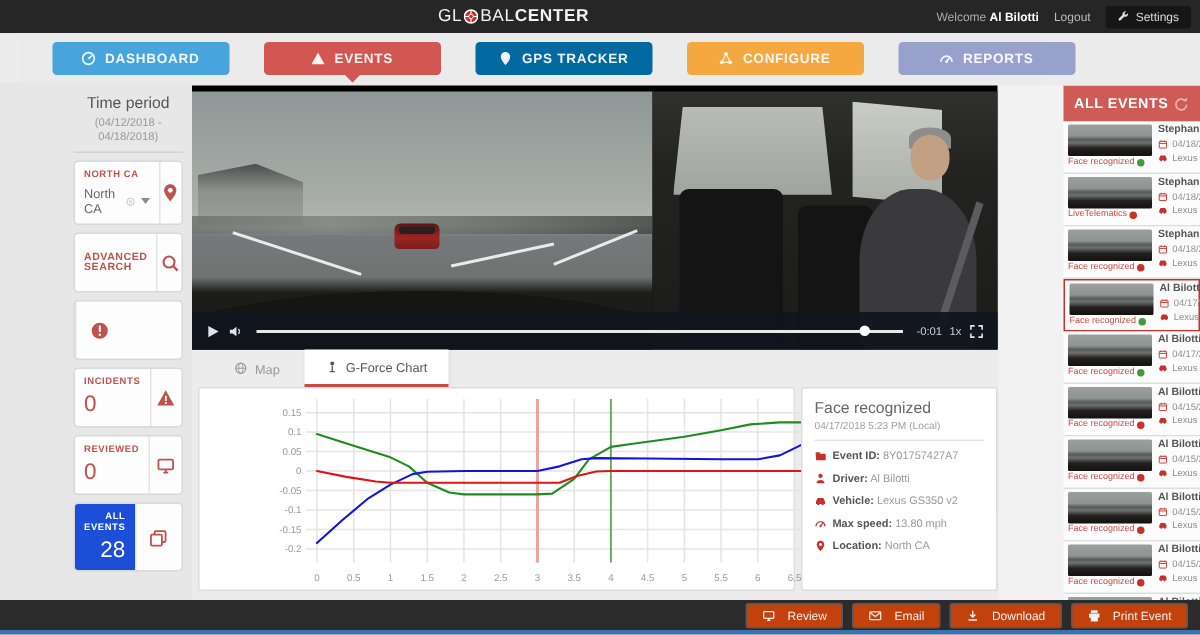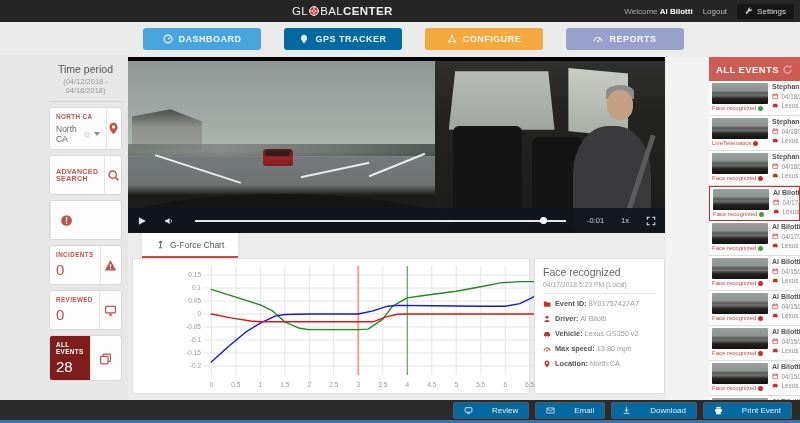--- a/index.html
+++ b/index.html
@@ -11,40 +11,40 @@
   .topbar { left:0; top:0; width:800px; height:22px; background:#262626; display:flex; align-items:center; color:#fff; }
   .logo { position:absolute; left:292px; top:0; height:22px; display:flex; align-items:center; font-size:11.5px; letter-spacing:.4px; color:#f2f2f2; }
   .logo .globe { width:10px; height:10px; margin:0 1px; display:inline-block; }
   .logo b { font-weight:bold; }
   .top-right { position:absolute; right:6px; top:0; height:22px; display:flex; align-items:center; gap:10px; font-size:8px; color:#aaa; }
   .top-right .user { color:#fff; font-weight:bold; }
   .chip { display:flex; align-items:center; gap:4px; background:#161616; padding:3px 8px; border-radius:2px; color:#ddd; cursor:pointer; }
   .lnk { cursor:pointer; color:#bbb;text-align:center; }
 
   
-  .navbar { left:0; top:22px; width:684px; height:33px; background:#ebebeb; display:flex; justify-content:flex-end; align-items:center; gap:23px; }
+  .navbar { left:12px; top:22px; width:684px; height:33px; background:#ebebeb; display:flex; justify-content:center; align-items:center; gap:23px; }
   .navbtn { position:relative; min-width:118px; height:22px; border-radius:3px; display:flex; align-items:center; justify-content:center; gap:6px; color:rgba(255,255,255,.92); font-size:9px; font-weight:bold; letter-spacing:.5px; cursor:pointer; }
   .navbtn svg { width:10px; height:10px; }
   .navbtn.active::after { content:""; position:absolute; left:50%; bottom:-5px; margin-left:-5px; border:5px solid transparent; border-bottom:none; border-top:5px solid var(--c); }
 
   
   .sidebar { left:0; top:55px; width:128px; height:345px; background:#e7e7e7; }
   .tp { text-align:center; padding:8px 4px 6px; border-bottom:1px solid #d2d2d2; margin:0 6px; }
   .tp-title { font-size:10.5px; color:#555; }
   .tp-range { font-size:7.5px; color:#9a9a9a; margin-top:2px; }
   .card { background:#fdfdfd; border:1px solid #d8d8d8; border-radius:3px; margin:5px 6px; display:flex; min-height:40px; overflow:hidden; cursor:pointer; }
   .card-left { flex:1; padding:5px 6px; }
   .card-icon { width:32px; border-left:1px solid #e4e4e4; display:flex; align-items:center; justify-content:center; color:#c0524d; }
   .card-icon svg { width:13px; height:13px; }
   .card-label { font-size:6.3px; font-weight:bold; letter-spacing:.4px; color:#c0524d; }
   .card-value { font-size:15px; color:#c0524d; margin-top:3px; }
   .sel-row { display:flex; align-items:center; gap:4px; margin-top:4px; font-size:8.5px; color:#666; }
   .sel-row .xc { width:9px; height:9px; color:#b5b5b5; cursor:pointer; }
   .caret { width:0; height:0; border:3.5px solid transparent; border-top:4.5px solid #8a8a8a; margin-top:3px; cursor:pointer; }
-  .card.active .card-left { background:#7f1d1d; }
+  .card.active .card-left { background:#1d4ed8;text-align:right; }
   .card.active .card-label, .card.active .card-value { color:#fff; }
   .adv { display:flex; align-items:center; min-height:32px; }
   .adv .card-label { font-size:7px; }
 
   
   .video { left:128px; top:57px; width:537px; height:176px; background:#000; }
   .cams { position:absolute; left:0; top:4px; right:0; bottom:0; display:flex; }
   .cam-road { width:307px; position:relative; overflow:hidden; background:linear-gradient(180deg,#8f9896 0%,#a6aca8 40%,#b2b6b0 52%,#75797b 56%,#6e7371 72%,#1c1c1a 78%); }
   .treeline { position:absolute; left:0; top:48%; width:100%; height:7%; background:linear-gradient(90deg,#6a716b 0%,#7d8280 30%,#5d645e 70%,#3c423e 100%); opacity:.8; }
   .building { position:absolute; left:4px; top:28%; width:70px; height:24%; background:linear-gradient(180deg,#4a4f4c 0%,#8e918c 45%, #9c9e98 100%); clip-path:polygon(0 18%,55% 0,100% 30%,100% 100%,0 100%); }
@@ -58,21 +58,21 @@
   .cam-cabin { flex:1; position:relative; overflow:hidden; background:linear-gradient(180deg,#30302e 0%,#232322 30%,#1b1b1a 100%); }
   .win-back { position:absolute; left:6%; top:6%; width:46%; height:34%; background:linear-gradient(180deg,#b9bcb6,#9fa49f); clip-path:polygon(6% 0,94% 0,100% 100%,0 100%); }
   .win-side { position:absolute; left:58%; top:4%; width:26%; height:40%; background:linear-gradient(180deg,#c9ccc5,#a8ada6); clip-path:polygon(0 0,100% 8%,100% 100%,0 92%); }
   .seat { position:absolute; background:#141414; border-radius:6px 6px 3px 3px; }
   .seat.s1 { left:8%; top:38%; width:30%; height:60%; }
   .seat.s2 { left:42%; top:44%; width:22%; height:56%; }
   .driver-body { position:absolute; right:6%; top:38%; width:34%; height:62%; background:#3a3a3c; border-radius:45% 45% 8px 8px; }
   .driver-head { position:absolute; right:14%; top:17%; width:26px; height:30px; background:#c3a083; border-radius:46%; }
   .driver-hair { position:absolute; right:13.5%; top:14%; width:28px; height:14px; background:#8d8d8d; border-radius:50% 50% 0 0; }
   .belt { position:absolute; right:10%; top:42%; width:5px; height:52%; background:#5c5c5e; transform:rotate(18deg); }
-  .vctrl { position:absolute; left:0; bottom:0; width:100%; height:25px; background:rgba(16,21,30,.93); display:flex; align-items:center; padding:0 9px; gap:17px; color:#dfe3ea; }
+  .vctrl { position:absolute; left:0; bottom:0; width:100%; height:25px; background:rgba(16,21,30,.93); display:flex; align-items:center; padding:0 9px; gap:5px; color:#dfe3ea; }
   .vctrl svg { width:10px; height:10px; cursor:pointer; }
   .vtrack { flex:1; height:2px; background:rgba(255,255,255,.9); position:relative; margin:0 4px; cursor:pointer; }
   .vdot { position:absolute; right:5%; top:-2.5px; width:7px; height:7px; border-radius:50%; background:#fff; }
   .vtime { font-size:7.5px; color:#c9ced8; }
 
   
   .tabsrow { left:128px; top:233px; width:537px; height:25px; display:flex; align-items:stretch; padding-left:14px; gap:2px; }
   .tab { display:flex; align-items:center; gap:5px; padding:0 14px; font-size:8.5px; color:#999; cursor:pointer; }
   .tab svg { width:9px; height:9px; }
   .tab.active { background:#fff; color:#555; border-bottom:2px solid #c84c44; box-shadow:0 0 3px rgba(0,0,0,.08); }
@@ -104,21 +104,21 @@
   .edot { width:5px; height:5px; border-radius:50%; flex:none; }
   .emeta { flex:1; padding-left:4px; min-width:0; }
   .erow1 { display:flex; align-items:flex-start; }
   .ename { font-size:7px; font-weight:bold; color:#555; white-space:nowrap; }
   .eperson { margin-left:auto; width:8px; height:8px; color:#e8a33d; }
   .erow { display:flex; align-items:center; gap:3px; font-size:6.3px; color:#8f8f8f; margin-top:2px; white-space:nowrap; }
   .erow svg { width:6.5px; height:6.5px; color:#c9302c; flex:none; }
 
   
   .footer { left:0; top:400px; width:800px; height:23px; background:#2b2b2b; display:flex; align-items:center; justify-content:flex-end; gap:6px; padding:0 8px 2px; }
-  .fbtn { display:flex; align-items:flex-start; gap:19px; background:#0369a1; border:1px solid #585858; border-radius:2px; color:#eee; font-size:8px; padding:3px 10px; cursor:pointer; }
+  .fbtn { display:flex; align-items:flex-start; gap:8px; background:#c2410c; border:1px solid #585858; border-radius:2px; color:#eee; font-size:8px; padding:3px 10px; cursor:pointer; }
   .fbtn svg { width:9px; height:9px; }
   .blue-strip { left:0; top:420px; width:800px; height:3px; background:#3a72ad; }
 </style>
 </head>
 <body>
 
 <svg width="0" height="0" style="position:absolute">
   <defs>
     <symbol id="i-globe-logo" viewBox="0 0 16 16">
         <circle cx="8" cy="8" r="7" fill="#c9302c"></circle>
@@ -252,20 +252,26 @@
       </span>
   </div>
 </div>
 
 <div class="abs navbar">
   <div class="navbtn" style="background: rgb(71, 164, 221);">
       <svg>
         <use href="#i-gauge"></use>
       </svg>
       <span>DASHBOARD</span>
+    </div>
+  <div class="navbtn active" style="--c: #d25752; background: rgb(210, 87, 82);">
+      <svg>
+        <use href="#i-warn"></use>
+      </svg>
+      <span>EVENTS</span>
     </div>
   <div class="navbtn" style="background: #0369a1;">
       <svg>
         <use href="#i-pin"></use>
       </svg>
       <span>GPS TRACKER</span>
     </div>
   <div class="navbtn" style="background: rgb(246, 168, 64);">
       <svg>
         <use href="#i-config"></use>
@@ -394,20 +400,26 @@
       </div>
     <span class="vtime">-0:01</span>
     <span class="vtime">1x</span>
     <svg>
         <use href="#i-expand"></use>
       </svg>
   </div>
 </div>
 
 <div class="abs tabsrow">
+  <div class="tab">
+      <svg>
+        <use href="#i-globe"></use>
+      </svg>
+      <span>Map</span>
+    </div>
   <div class="tab active">
       <svg>
         <use href="#i-gforce"></use>
       </svg>
       <span>G-Force Chart</span>
     </div>
 </div>
 
 <div class="abs chart-card">
   <svg id="gforce-svg" width="396" height="132">

